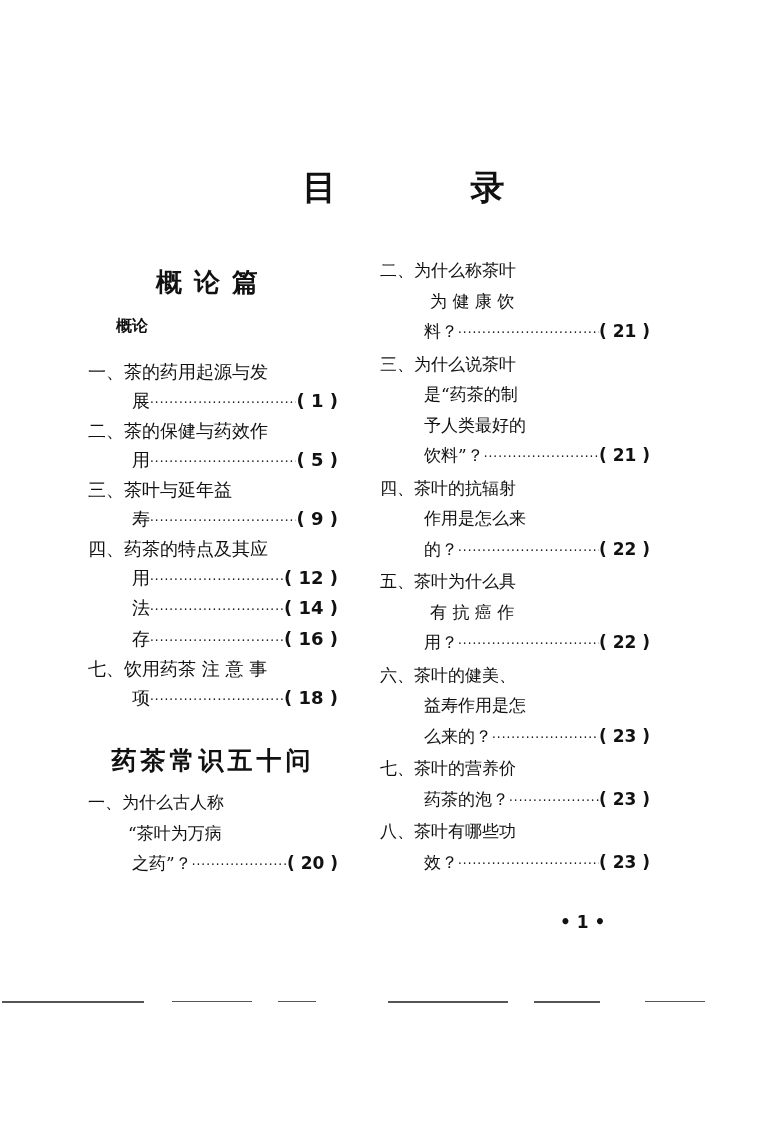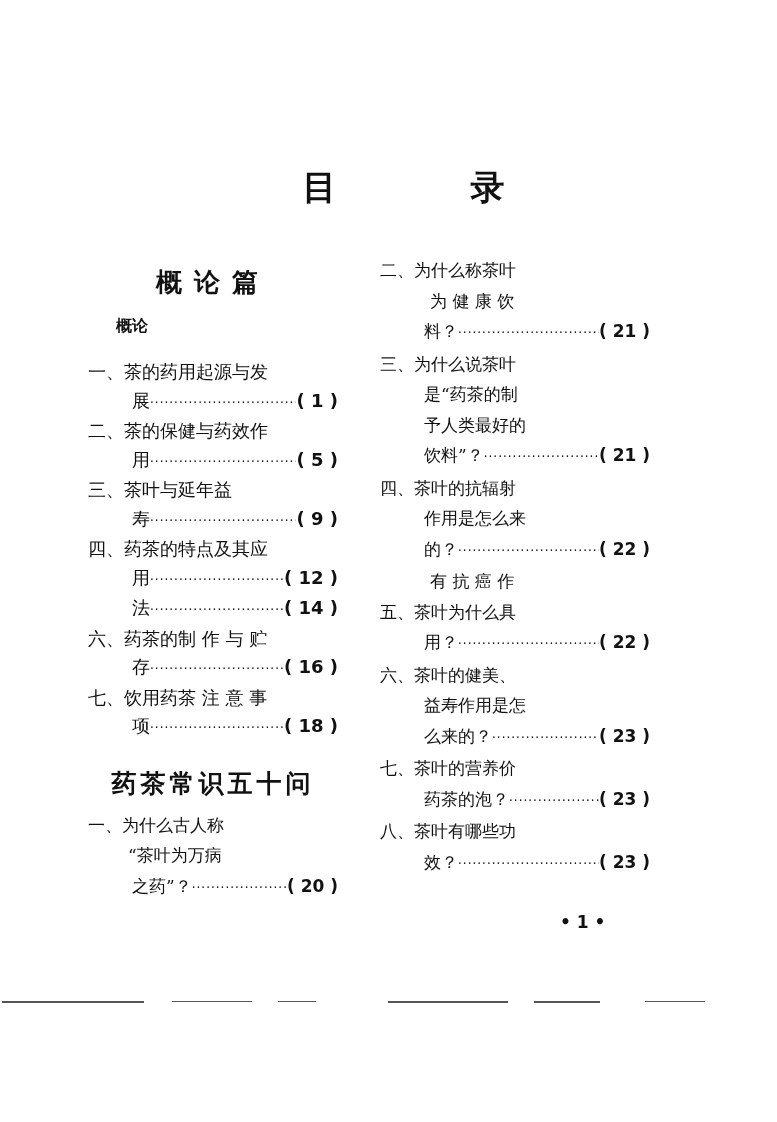--- a/index.html
+++ b/index.html
@@ -16,21 +16,21 @@
   .sub-title { font-size: 16px; margin: 14px 0 20px 28px; line-height: 24px; font-weight: bold; }
   .entry-s { font-size: 18px; line-height: 28.5px; }
   .entry-s .line { white-space: nowrap; }
   .entry-l { font-size: 17px; line-height: 30.5px; }
   .entry-l .line { white-space: nowrap; }
   .indent-l { padding-left: 44px; }
   .lead-row { display: flex; align-items: baseline; }
   .leader { flex: 1; overflow: hidden; white-space: nowrap; letter-spacing: 1px; font-size: 12px; }
   .leader::after { content: "································································································"; }
   .pg { font-weight: bold; white-space: nowrap; font-family: "DejaVu Sans", sans-serif; }
-  .sec2 { margin: 24px 0 10px 0; font-size: 25px; letter-spacing: 4px; text-align: center;
+  .sec2 { margin: 30px 0 10px 0; font-size: 25px; letter-spacing: 4px; text-align: center;
           font-family: "DejaVu Sans", sans-serif; }
   .footer-page { position: absolute; left: 560px; top: 912px; font-size: 17px; font-weight: bold;
                  font-family: "DejaVu Sans", sans-serif; }
   .rule { position: absolute; top: 1001px; height: 2px; background: #555; }
 </style>
 </head>
 <body>
 
 <div class="page-title">目　录</div>
 
@@ -71,21 +71,20 @@
       </div>
   </div>
   <div class="entry-s">
     <div class="lead-row indent-l">
         <span>法</span>
         <span class="leader"></span>
         <span class="pg">( 14 )</span>
       </div>
   </div>
   <div class="entry-s">
-    <div class="line">六、药茶的制 作 与 贮</div>
     <div class="lead-row indent-l">
         <span>存</span>
         <span class="leader"></span>
         <span class="pg">( 16 )</span>
       </div>
   </div>
   <div class="entry-s">
     <div class="line">七、饮用药茶 注 意 事</div>
     <div class="lead-row indent-l">
         <span>项</span>
@@ -130,22 +129,22 @@
   <div class="entry-l">
     <div class="line">四、茶叶的抗辐射</div>
     <div class="line indent-l">作用是怎么来</div>
     <div class="lead-row indent-l">
         <span>的？</span>
         <span class="leader"></span>
         <span class="pg">( 22 )</span>
       </div>
   </div>
   <div class="entry-l">
+    <div class="line">五、茶叶为什么具</div>
     <div class="line" style="padding-left:50px">有 抗 癌 作</div>
-    <div class="line">五、茶叶为什么具</div>
     <div class="lead-row indent-l">
         <span>用？</span>
         <span class="leader"></span>
         <span class="pg">( 22 )</span>
       </div>
   </div>
   <div class="entry-l">
     <div class="line">六、茶叶的健美、</div>
     <div class="line indent-l">益寿作用是怎</div>
     <div class="lead-row indent-l">

